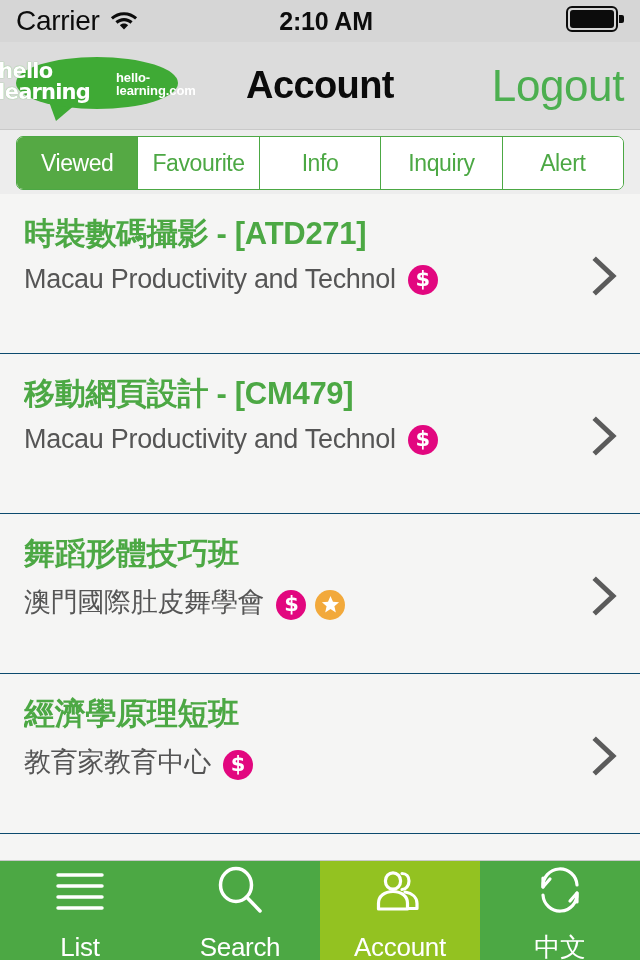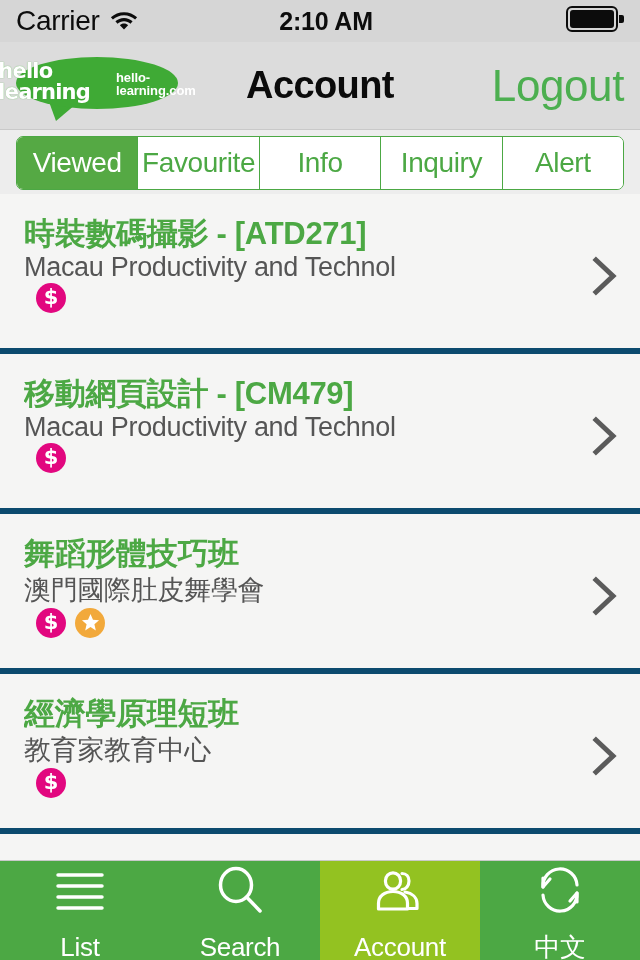--- a/index.html
+++ b/index.html
@@ -80,46 +80,45 @@
     background:#ededed;
     padding:6px 16px 4px 16px;
   }
   .seg{
     display:flex; height:54px;
     border:1px solid #4ca844; border-radius:7px; overflow:hidden;
     background:#ffffff;
   }
   .seg-item{
     flex:1 1 0; display:flex; align-items:center; justify-content:center;
-    font-size:28px; color:#4ca844; letter-spacing:-0.4px;
+    font-size:23px; color:#4ca844; letter-spacing:-0.4px;
     border-left:1px solid #4ca844;
     background:#ffffff; white-space:nowrap;
   }
   .seg-item:first-child{ border-left:none; }
   .seg-item.active{ background:#55a944; color:#ffffff; }
 
   
   .list{
     flex:1 1 auto; background:#f5f5f4; overflow:hidden;
   }
   .row{
     height:160px; position:relative;
-    border-bottom:6px solid #0c4a6e;
+    border-bottom:1px solid #0c4a6e;
     padding:22px 20px 0 24px;
   }
   .row-title{
     font-size:31px; font-weight:bold; color:#4ca844;
     letter-spacing:-0.3px; line-height:1.15;
     white-space:nowrap; overflow:hidden;
   }
   .row-sub{
-    display:flex; align-items:flex-start;
+    margin-top:12px; display:flex; align-items:flex-end;
     font-size:27px; color:#555555; letter-spacing:-0.3px;
     white-space:nowrap;
-    flex-direction:column;
   }
   .badges{ display:flex; align-items:center; gap:9px; margin-left:12px; }
   .badge{
     width:30px; height:30px; border-radius:50%;
     display:flex; align-items:center; justify-content:center;
     flex:0 0 30px;
   }
   .badge-money{ background:#e2077f; }
   .badge-star{ background:#f2a93b; }
   .badge-money span{

